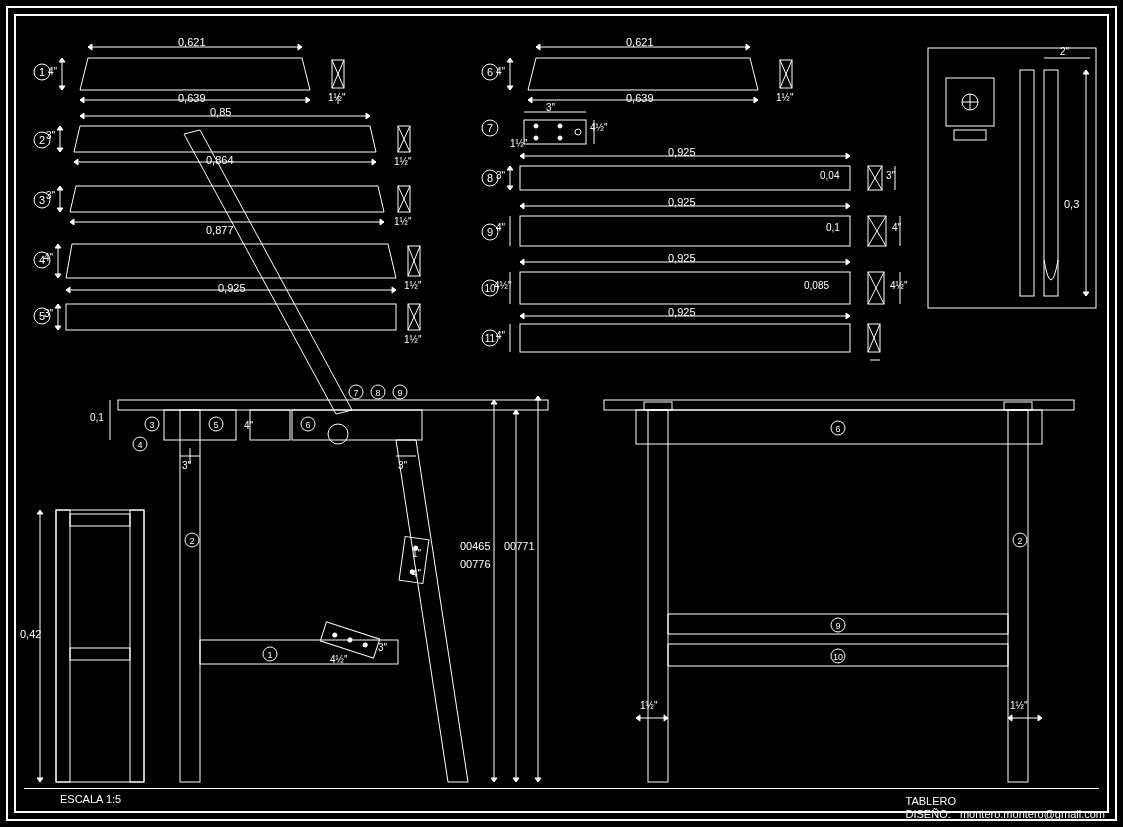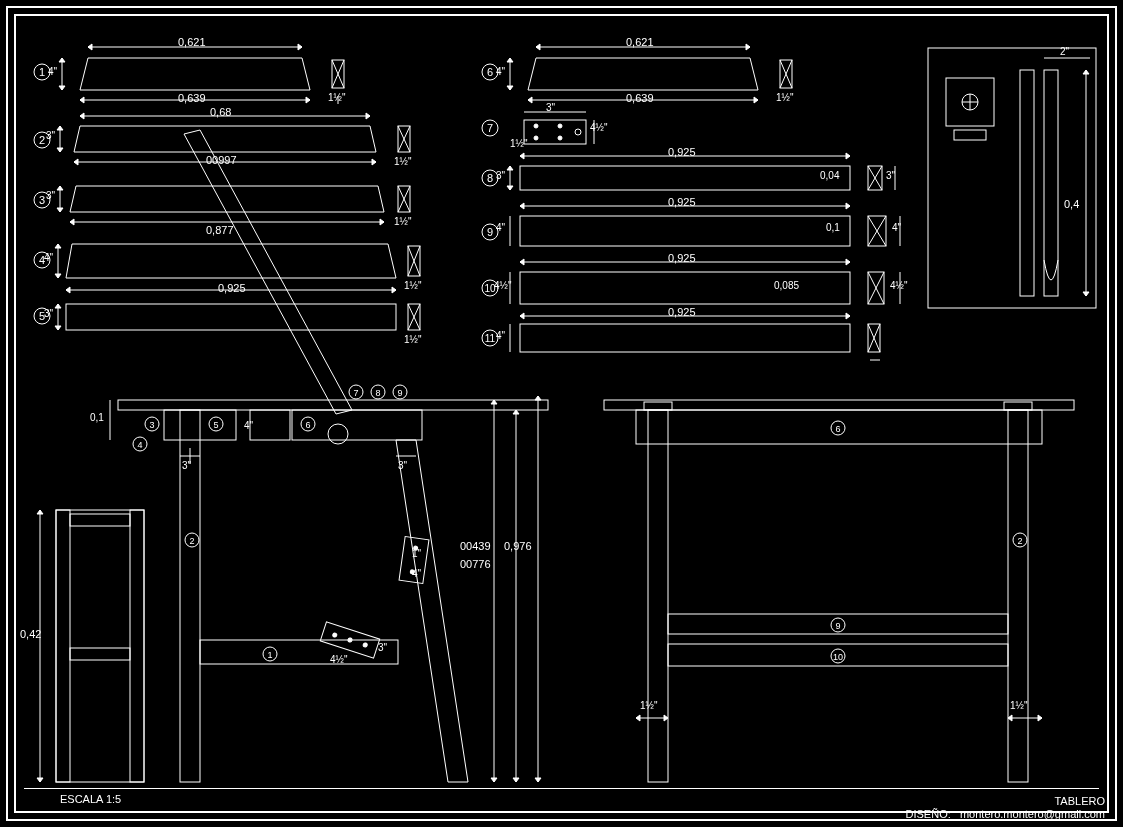--- a/index.html
+++ b/index.html
@@ -33,21 +33,21 @@
     white-space: nowrap;
     font-family: Arial, sans-serif;
     text-align: center;
   }
   .sm { font-size: 10px; }
   .title-block {
     position: absolute;
     right: 18px; bottom: 6px;
     color: #fff;
     font-size: 11px;
-    text-align: right;
+    text-align: left;
     line-height: 1.2;
   }
   .scale {
     position: absolute;
     left: 60px; bottom: 22px;
     color: #fff;
     font-size: 11px;
   }
   .baseline {
     position: absolute;
@@ -364,22 +364,22 @@
   </g>
 
   </g>
 </svg>
 
 <div class="lbl" style="left:178px;top:36px">0,621</div>
 <div class="lbl" style="left:178px;top:92px">0,639</div>
 <div class="lbl sm" style="left:48px;top:66px">4"</div>
 <div class="lbl sm" style="left:328px;top:92px">1½"</div>
 
-<div class="lbl" style="left:210px;top:106px">0,68</div>
-<div class="lbl" style="left:206px;top:154px">00997</div>
+<div class="lbl" style="left:210px;top:106px">0,85</div>
+<div class="lbl" style="left:206px;top:154px">0,864</div>
 <div class="lbl sm" style="left:46px;top:130px">3"</div>
 <div class="lbl sm" style="left:394px;top:156px">1½"</div>
 
 <div class="lbl" style="left:206px;top:224px">0,877</div>
 <div class="lbl sm" style="left:46px;top:190px">3"</div>
 <div class="lbl sm" style="left:394px;top:216px">1½"</div>
 
 <div class="lbl" style="left:218px;top:282px">0,925</div>
 <div class="lbl sm" style="left:44px;top:252px">4"</div>
 <div class="lbl sm" style="left:404px;top:280px">1½"</div>
@@ -401,36 +401,36 @@
 <div class="lbl sm" style="left:820px;top:170px">0,04</div>
 <div class="lbl sm" style="left:886px;top:170px">3"</div>
 
 <div class="lbl" style="left:668px;top:196px">0,925</div>
 <div class="lbl sm" style="left:496px;top:222px">4"</div>
 <div class="lbl sm" style="left:826px;top:222px">0,1</div>
 <div class="lbl sm" style="left:892px;top:222px">4"</div>
 
 <div class="lbl" style="left:668px;top:252px">0,925</div>
 <div class="lbl sm" style="left:494px;top:280px">4½"</div>
-<div class="lbl sm" style="left:774px;top:280px">0,085</div>
+<div class="lbl sm" style="left:804px;top:280px">0,085</div>
 <div class="lbl sm" style="left:890px;top:280px">4½"</div>
 
 <div class="lbl" style="left:668px;top:306px">0,925</div>
 <div class="lbl sm" style="left:496px;top:330px">4"</div>
 
 <div class="lbl sm" style="left:1060px;top:46px">2"</div>
-<div class="lbl" style="left:1064px;top:198px">0,4</div>
+<div class="lbl" style="left:1064px;top:198px">0,3</div>
 
 <div class="lbl sm" style="left:90px;top:412px">0,1</div>
 <div class="lbl sm" style="left:182px;top:460px">3"</div>
 <div class="lbl sm" style="left:244px;top:420px">4"</div>
 <div class="lbl sm" style="left:398px;top:460px">3"</div>
-<div class="lbl" style="left:460px;top:540px">00439</div>
+<div class="lbl" style="left:460px;top:540px">00465</div>
 <div class="lbl" style="left:460px;top:558px">00776</div>
-<div class="lbl" style="left:504px;top:540px">0,976</div>
+<div class="lbl" style="left:504px;top:540px">00771</div>
 <div class="lbl sm" style="left:330px;top:654px">4½"</div>
 <div class="lbl sm" style="left:378px;top:642px">3"</div>
 <div class="lbl sm" style="left:412px;top:548px">1"</div>
 <div class="lbl sm" style="left:412px;top:568px">4"</div>
 
 <div class="lbl" style="left:20px;top:628px">0,42</div>
 
 <div class="lbl sm" style="left:640px;top:700px">1½"</div>
 <div class="lbl sm" style="left:1010px;top:700px">1½"</div>
 

